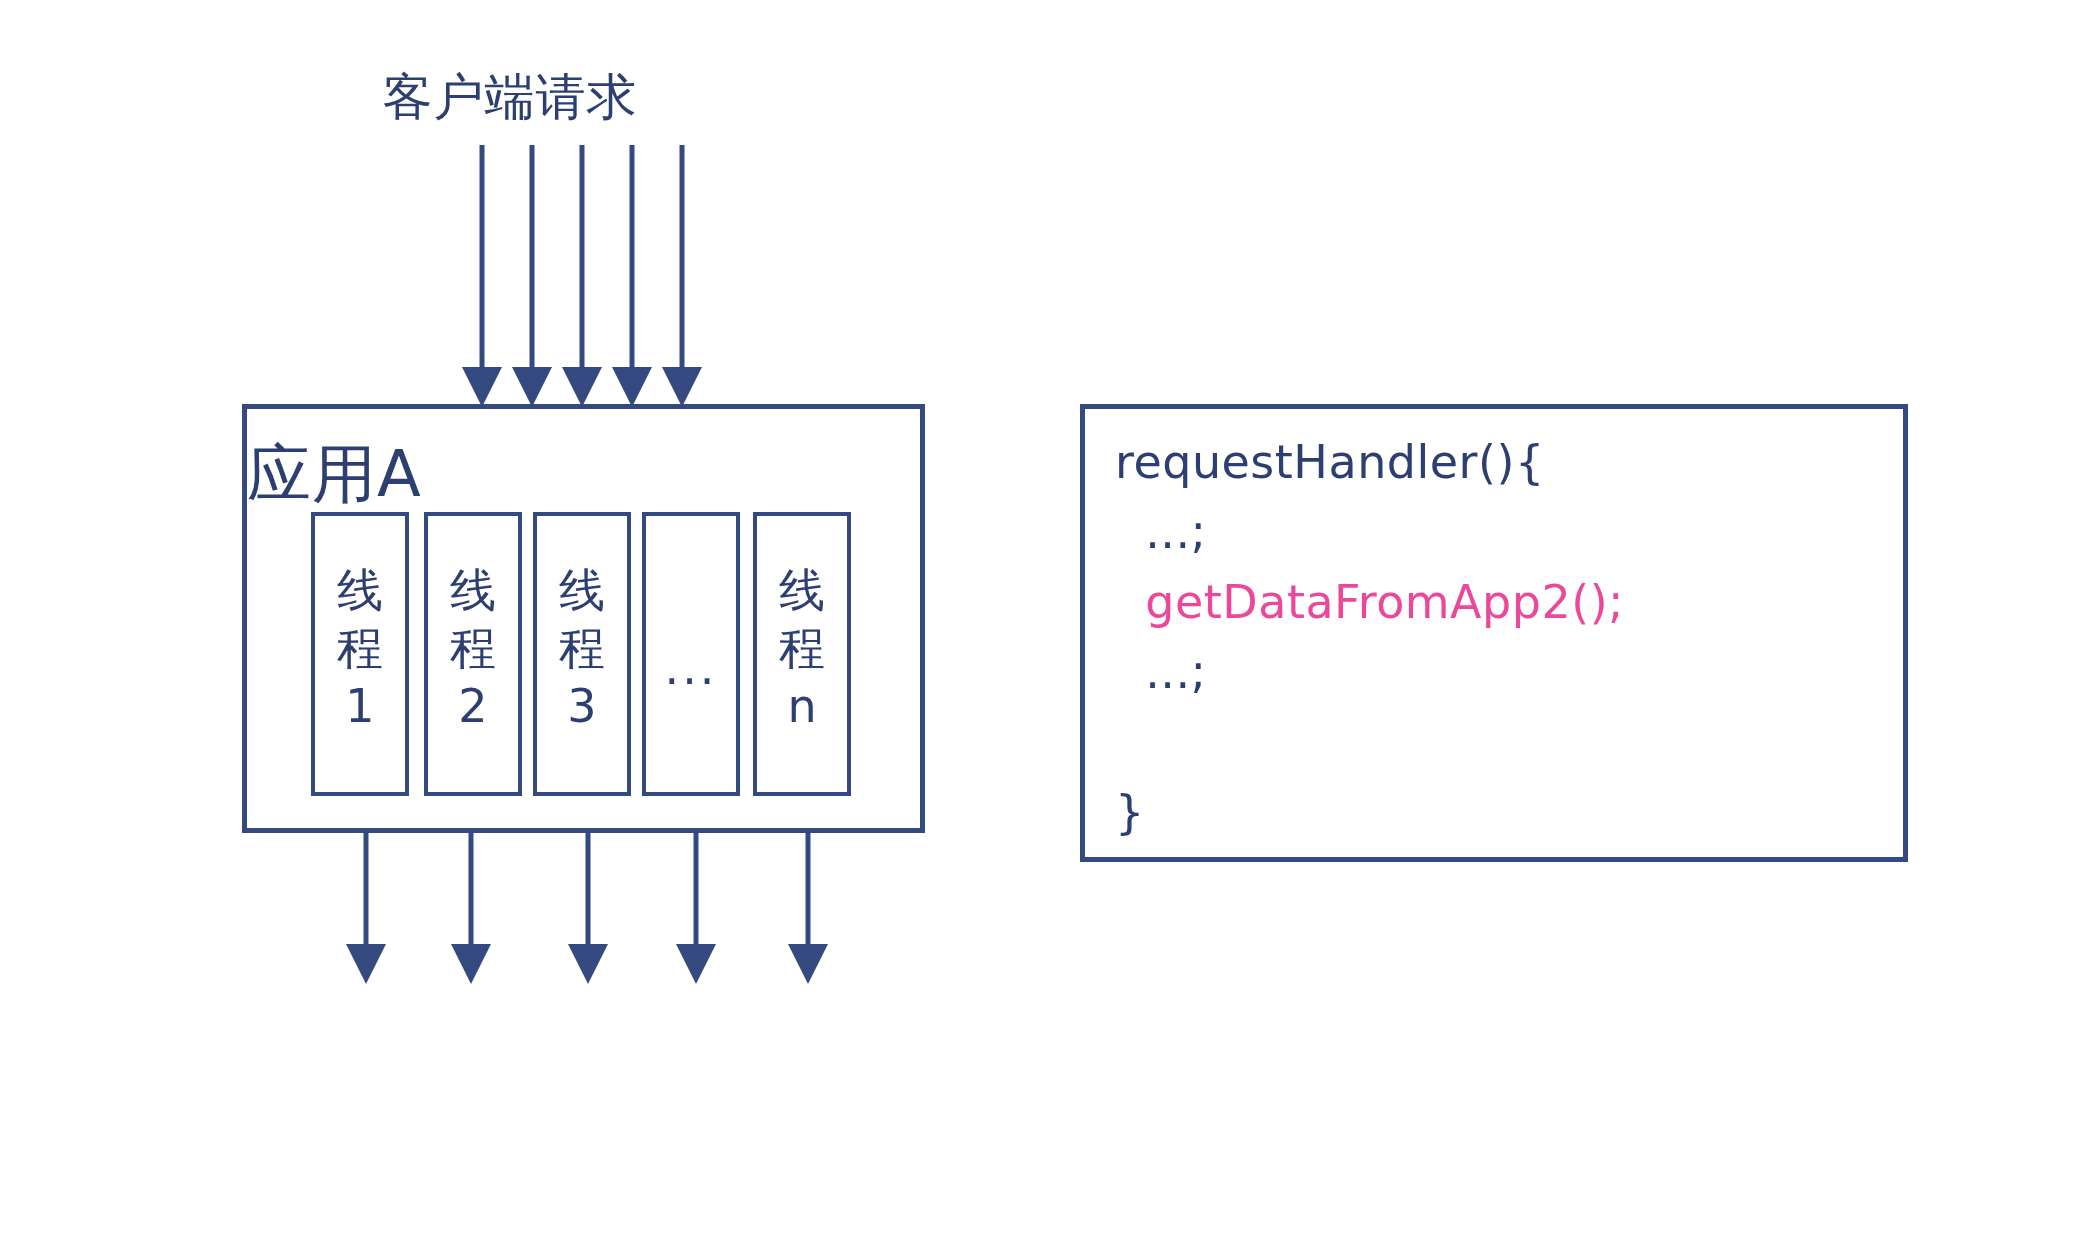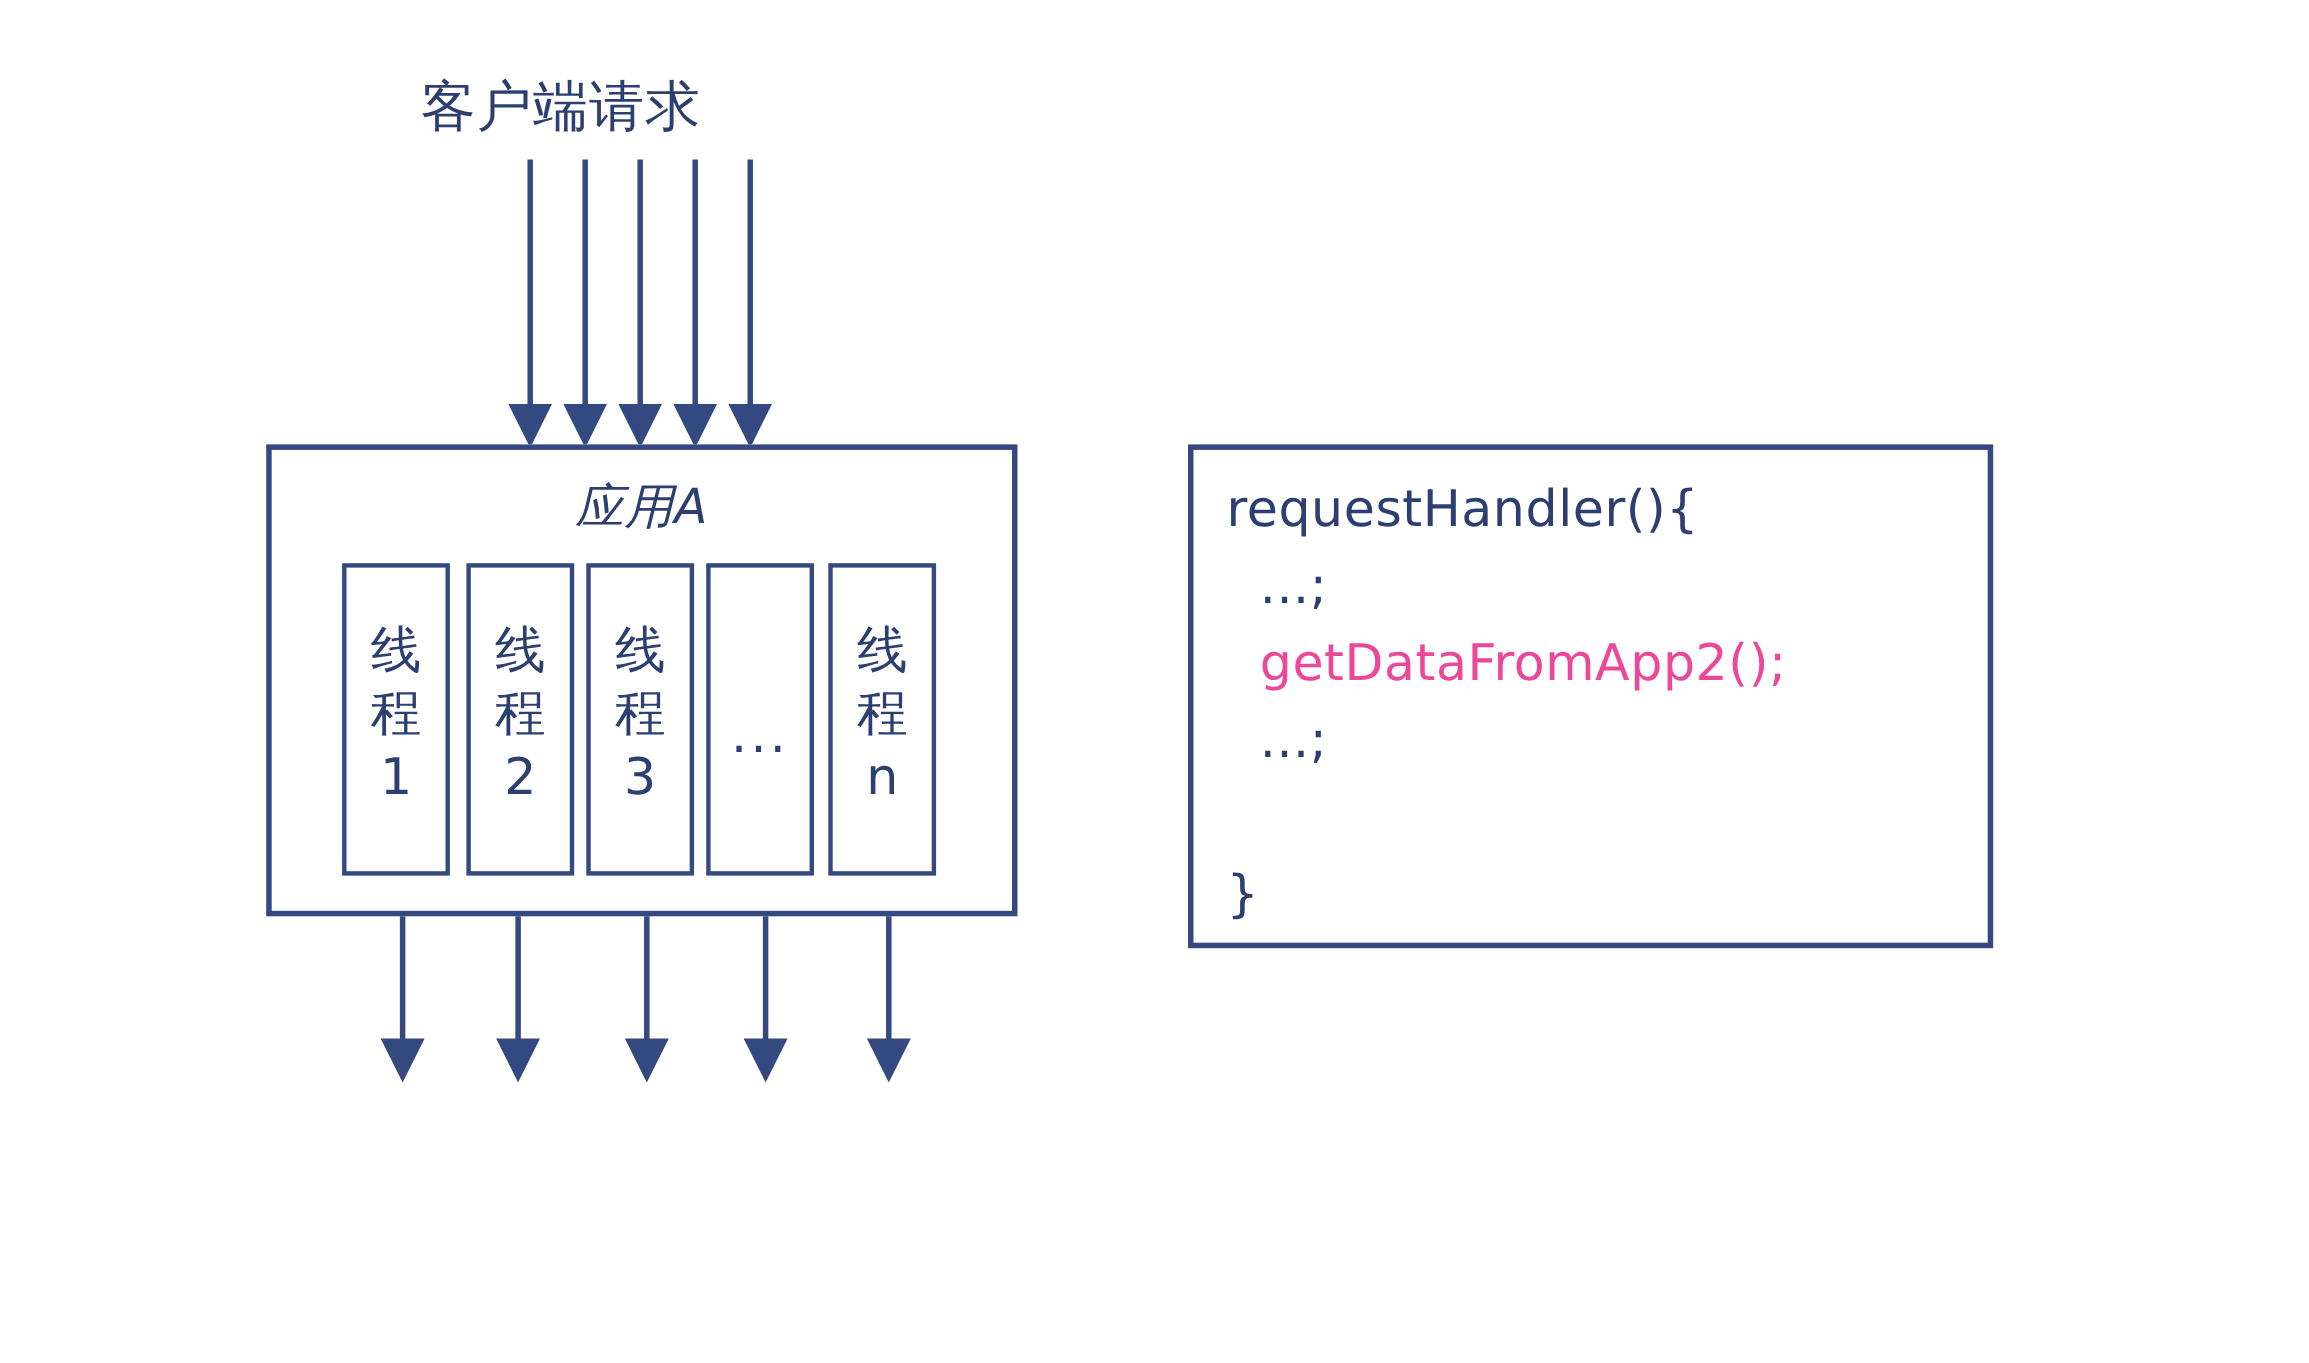--- a/index.html
+++ b/index.html
@@ -38,25 +38,23 @@
     color: #2c3f70;
     font-family: "DejaVu Sans", sans-serif;
     white-space: pre;
     letter-spacing: 1px;
   }
   .title-text {
     font-size: 50px;
     text-align: center;
   }
   .box-title {
-    font-size: 44px;
-    text-align: center;
+    font-size: 64px;
     width: 100%;
     left: 0;
-    font-style: italic;
   }
   .thread-label {
     position: absolute;
     left: 0;
     width: 100%;
     text-align: center;
     color: #2c3f70;
     font-size: 46px;
     line-height: 1.26;
     white-space: pre-line;
@@ -152,21 +150,21 @@
     <div class="ellipsis-label" style="top:125px;">...</div>
   </div>
 
   <div class="thin-box" style="left:753px; top:512px; width:98px; height:284px;">
     <div class="thread-label" style="top:46px;">线
 程
 n</div>
   </div>
 
 
-  <div class="box" style="left:1080px; top:404px; width:732px; height:458px;">
+  <div class="box" style="left:1080px; top:404px; width:828px; height:458px;">
     <div class="code-line" style="left:30px; top:26px;">requestHandler(){</div>
     <div class="code-line" style="left:30px; top:96px;">  ...;</div>
     <div class="code-line accent" style="left:30px; top:166px;">  getDataFromApp2();</div>
     <div class="code-line" style="left:30px; top:236px;">  ...;</div>
     <div class="code-line" style="left:30px; top:376px;">}</div>
   </div>
 
 </div>
 
 </body></html>

